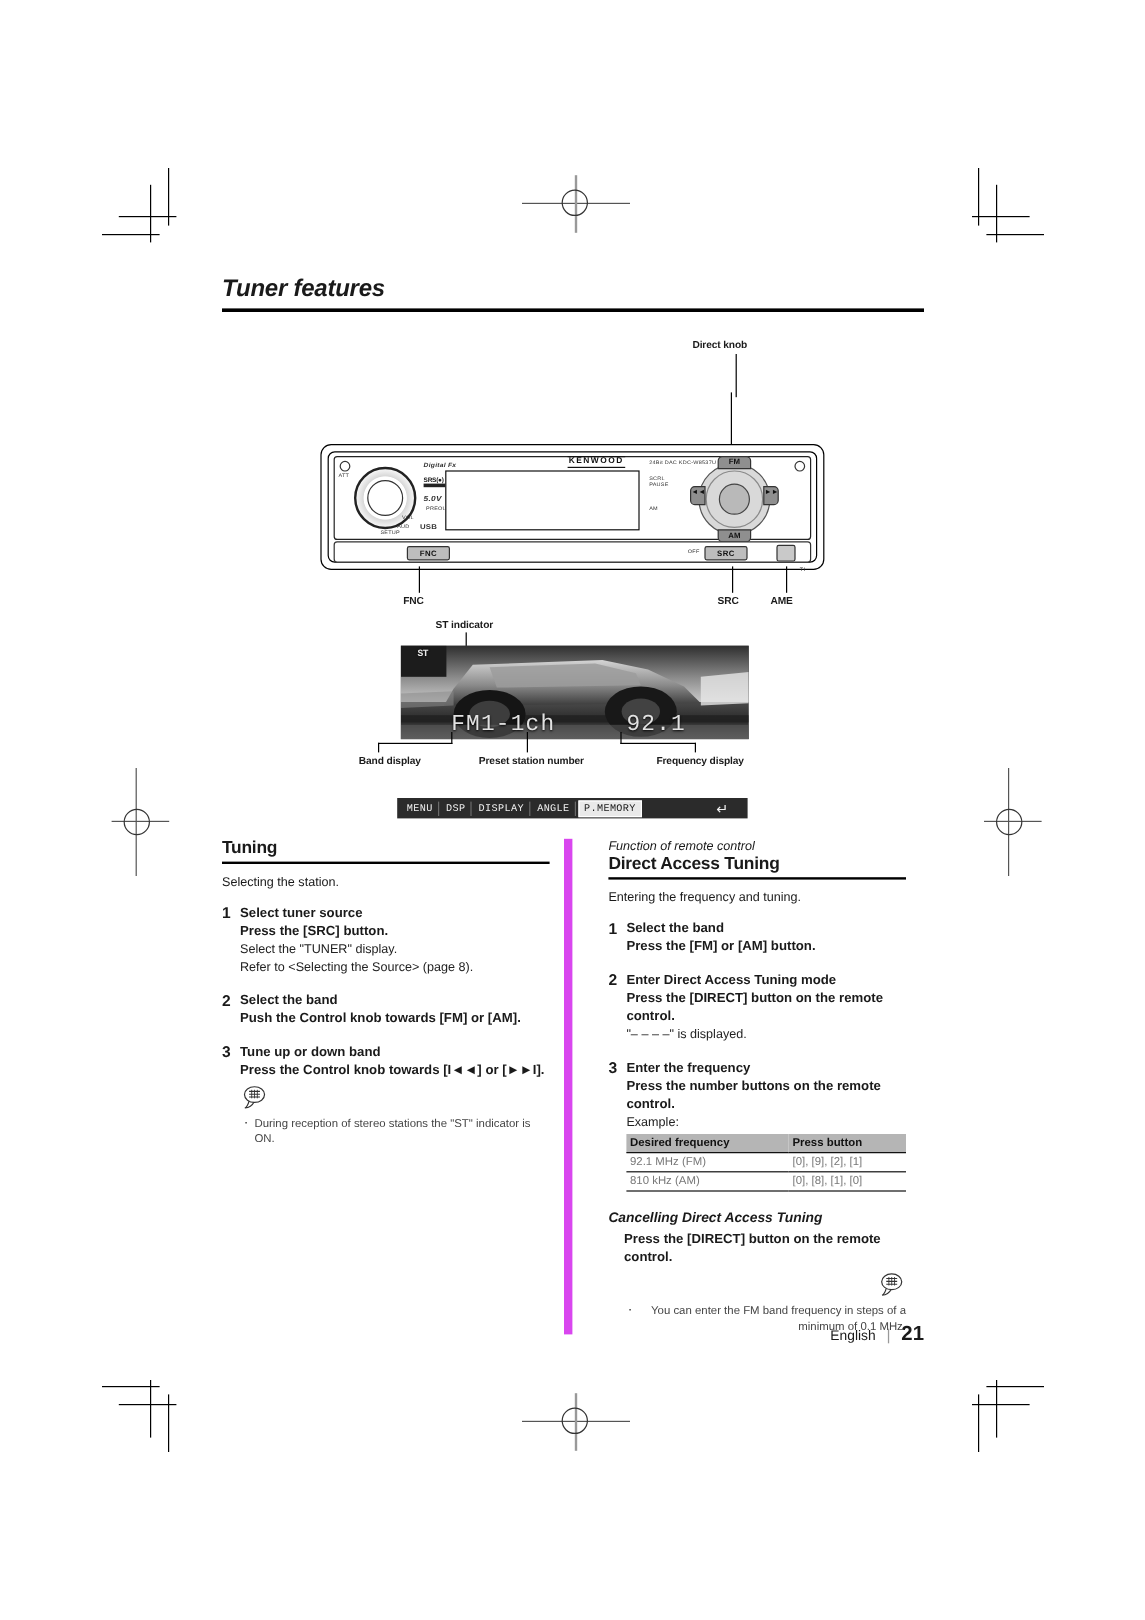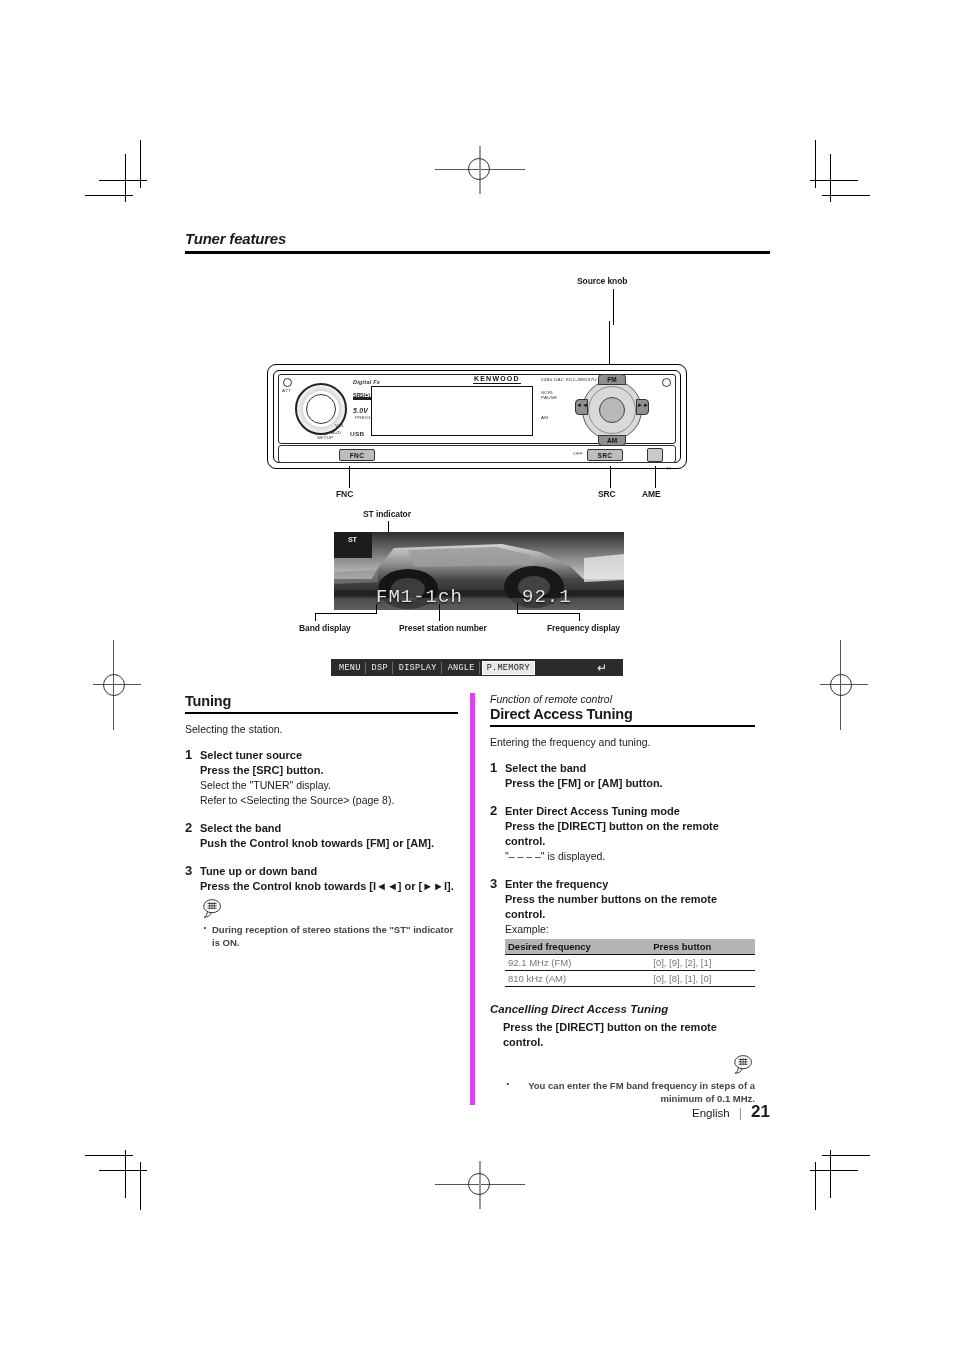--- a/index.html
+++ b/index.html
@@ -25,21 +25,21 @@
 
   
   #page {
     position:absolute;
     left:185px; top:230px;
     width:585px; height:890px;
   }
 
   
   .page-title {
-    font-size:15px; font-weight:bold; font-style:italic;
+    font-size:20px; font-weight:bold; font-style:italic;
     letter-spacing:-0.2px;
     margin:0 0 4px 0;
   }
   .title-rule { height:3px; background:#000; width:585px; margin-bottom:0; }
 
   
   .unit-area { position:relative; height:225px; margin-top:22px; }
 
   .callout-label {
     position:absolute; font-size:8.5px; font-weight:bold; white-space:nowrap;
@@ -170,41 +170,41 @@
     color:#f0f0f0; letter-spacing:.3px; padding:1px 4px; white-space:nowrap;
     border-right:1px solid #6a6a6a;
   }
   .fn-item.sel { background:#e9e9e9; color:#1a1a1a; border:1px solid #fff; }
   .fn-ret { margin-left:auto; color:#f0f0f0; font-size:12px; padding-right:12px; }
 
   
   .cols { position:relative; margin-top:4px; display:flex; }
   .col { width:285px; }
   .col.left { padding-right:12px; }
-  .col.right { padding-left:15px; border-left:5px solid #d946ef; margin-left:0; }
+  .col.right { padding-left:30px; border-left:7px solid #d946ef; margin-left:0; }
 
   h2.sec {
     font-size:14.5px; font-weight:bold; margin:0 0 3px 0; letter-spacing:-.2px;
   }
   .sec-rule { height:2px; background:#000; margin-bottom:9px; }
   .kicker { font-size:10.5px; font-style:italic; margin:0 0 1px 0; }
   .lede { font-size:10.5px; margin:0 0 13px 0; }
 
   .step { display:flex; margin-bottom:13px; }
   .step-num { font-size:13px; font-weight:bold; width:15px; flex:0 0 15px; line-height:14px; }
   .step-body { flex:1; }
   .step-t { font-size:11px; font-weight:bold; line-height:15px; }
   .step-b { font-size:11px; font-weight:bold; line-height:15px; }
   .step-n { font-size:10.5px; line-height:15px; color:#222; }
 
   .note { margin:2px 0 0 0; }
   .note-bubble { width:22px; height:20px; margin:2px 0 1px 2px; }
   .note-li {
     font-size:9.5px; line-height:13px; color:#444;
-    padding-left:12px; position:relative;font-weight:bold;
+    padding-left:12px; position:relative;
   }
   .note-li::before {
     content:"\00B7"; position:absolute; left:3px; top:-2px; font-size:13px; color:#444;
   }
 
   
   table.ex { width:100%; border-collapse:collapse; margin-top:2px; }
   table.ex th {
     background:#b5b5b5; font-size:9.5px; font-weight:bold; text-align:left;
     padding:2px 3px; border-bottom:1px solid #111; color:#111;
@@ -277,21 +277,21 @@
   <div class="circ" style="left:18px;top:34px;width:22px;height:22px;"></div>
 </div>
 
 <div id="page">
 
   <h1 class="page-title">Tuner features</h1>
   <div class="title-rule"></div>
 
   <div class="unit-area">
 
-    <div class="callout-label" style="left:392px;top:0;">Source knob</div>
+    <div class="callout-label" style="left:392px;top:0;">Direct knob</div>
     <div class="lead v" style="left:428px;top:13px;height:36px;"></div>
     <div class="lead v" style="left:424px;top:45px;height:48px;"></div>
 
     <div class="unit">
       <div class="unit-inner"></div>
 
       <div class="unit-face">
         <div class="corner-dot" style="left:4px;top:3px;"></div>
         <div class="micro-txt" style="left:3px;top:13px;">ATT</div>
         <div class="corner-dot" style="right:4px;top:3px;"></div>

